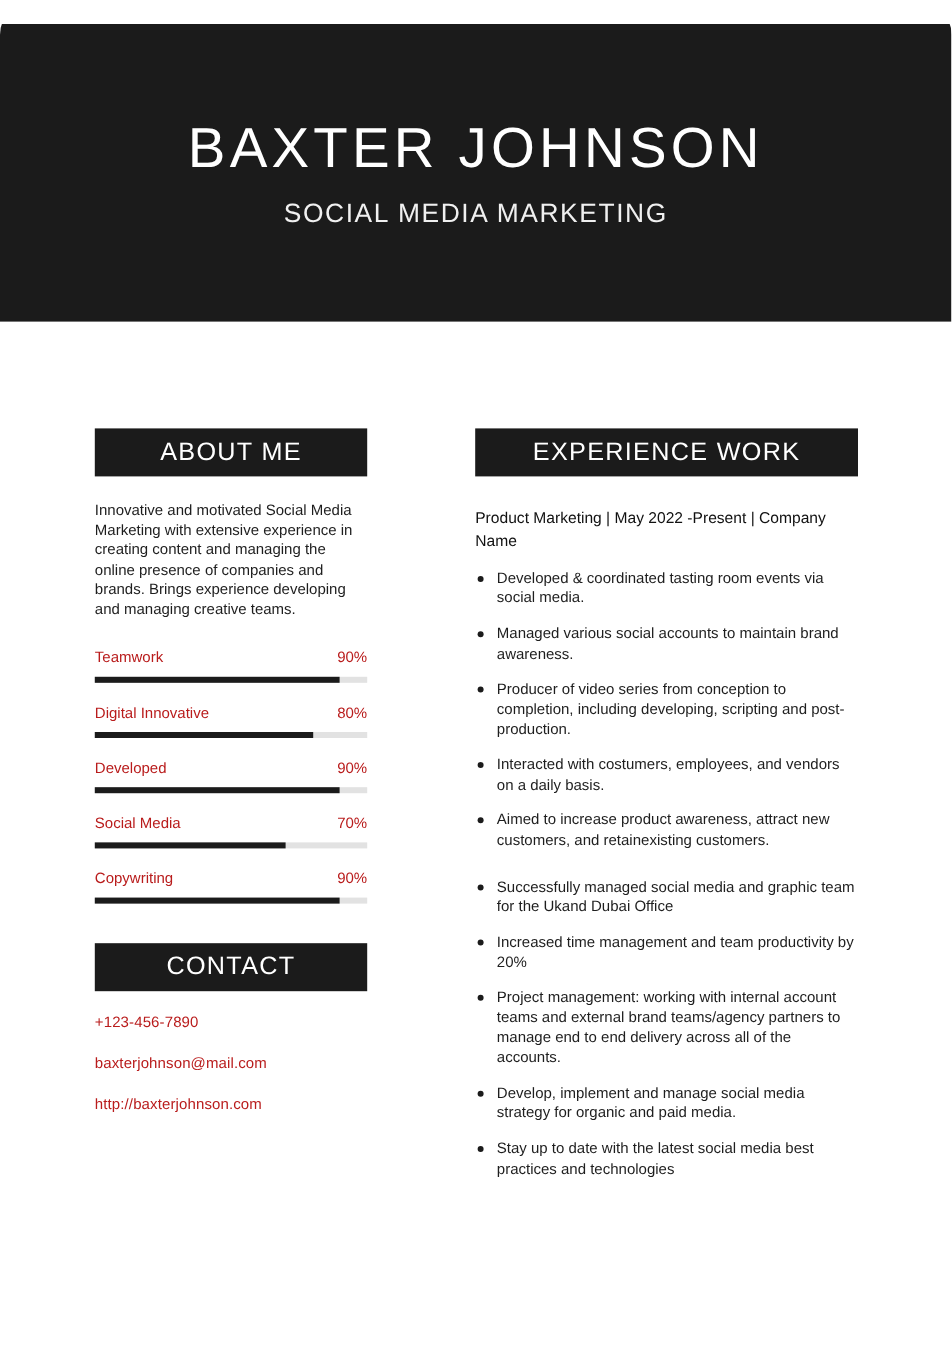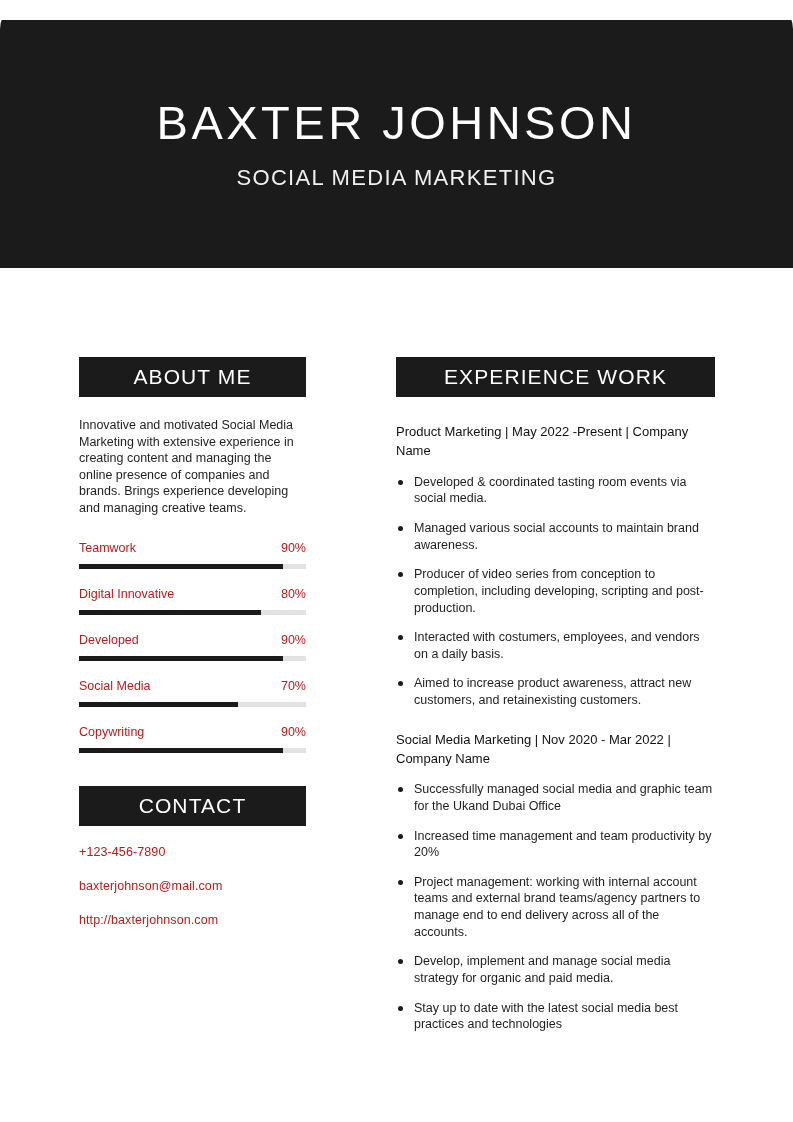--- a/index.html
+++ b/index.html
@@ -233,21 +233,20 @@
       <ul class="bullets">
         <li>Developed &amp; coordinated tasting room events via social media.</li>
         <li>Managed various social accounts to maintain brand awareness.</li>
         <li>Producer of video series from conception to completion, including developing, scripting and post-production.</li>
         <li>Interacted with costumers, employees, and vendors on a daily basis.</li>
         <li>Aimed to increase product awareness, attract new customers, and retainexisting customers.</li>
       </ul>
     </div>
 
     <div class="job job-2">
-      <div class="job-title">Social Media Marketing | Nov 2020 - Mar 2022 | Company Name</div>
       <ul class="bullets">
         <li>Successfully managed social media and graphic team for the Ukand Dubai Office</li>
         <li>Increased time management and team productivity by 20%</li>
         <li>Project management: working with internal account teams and external brand teams/agency partners to manage end to end delivery across all of the accounts.</li>
         <li>Develop, implement and manage social media strategy for organic and paid media.</li>
         <li>Stay up to date with the latest social media best practices and technologies</li>
       </ul>
     </div>
   </div>
 

